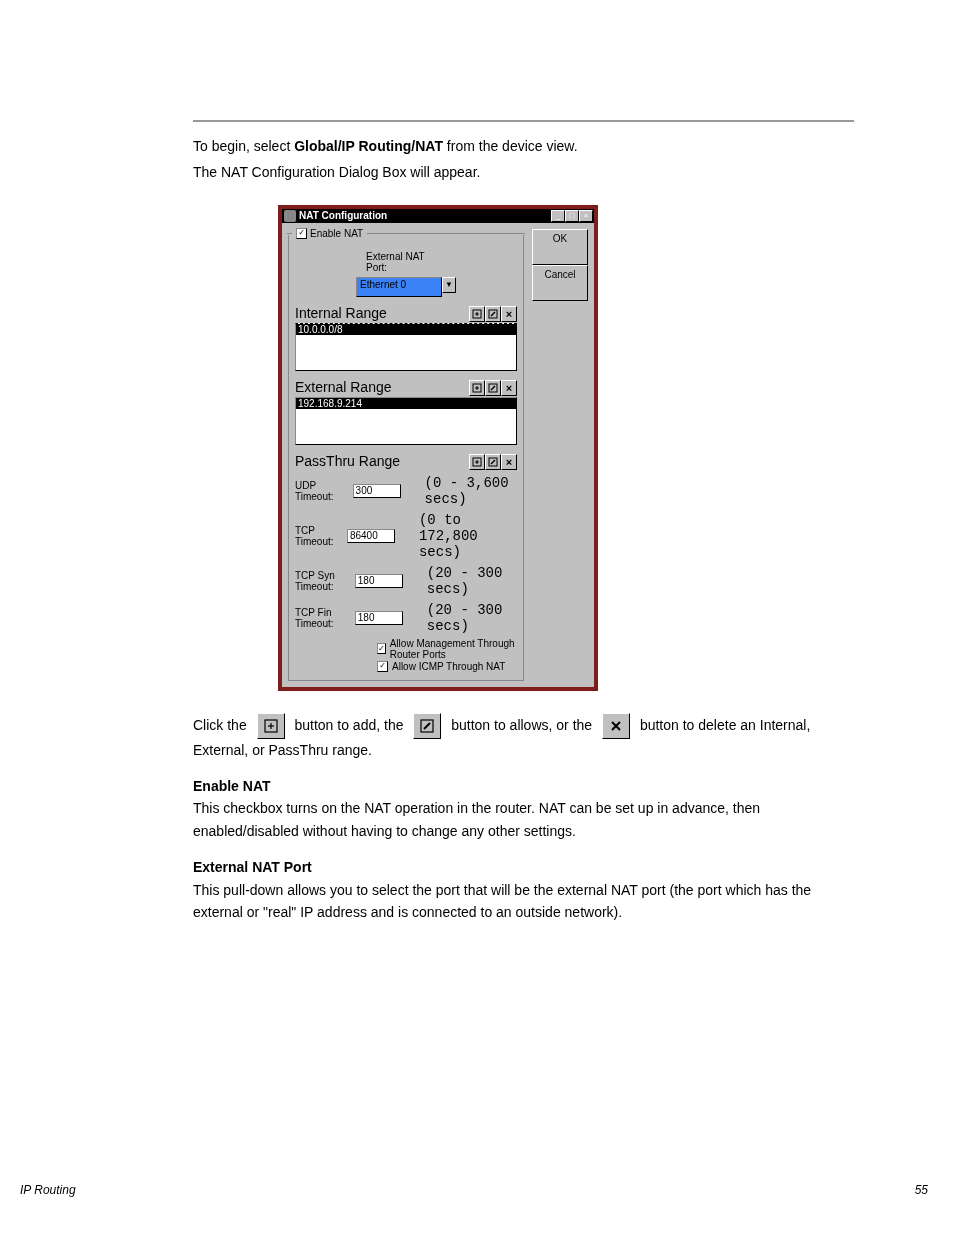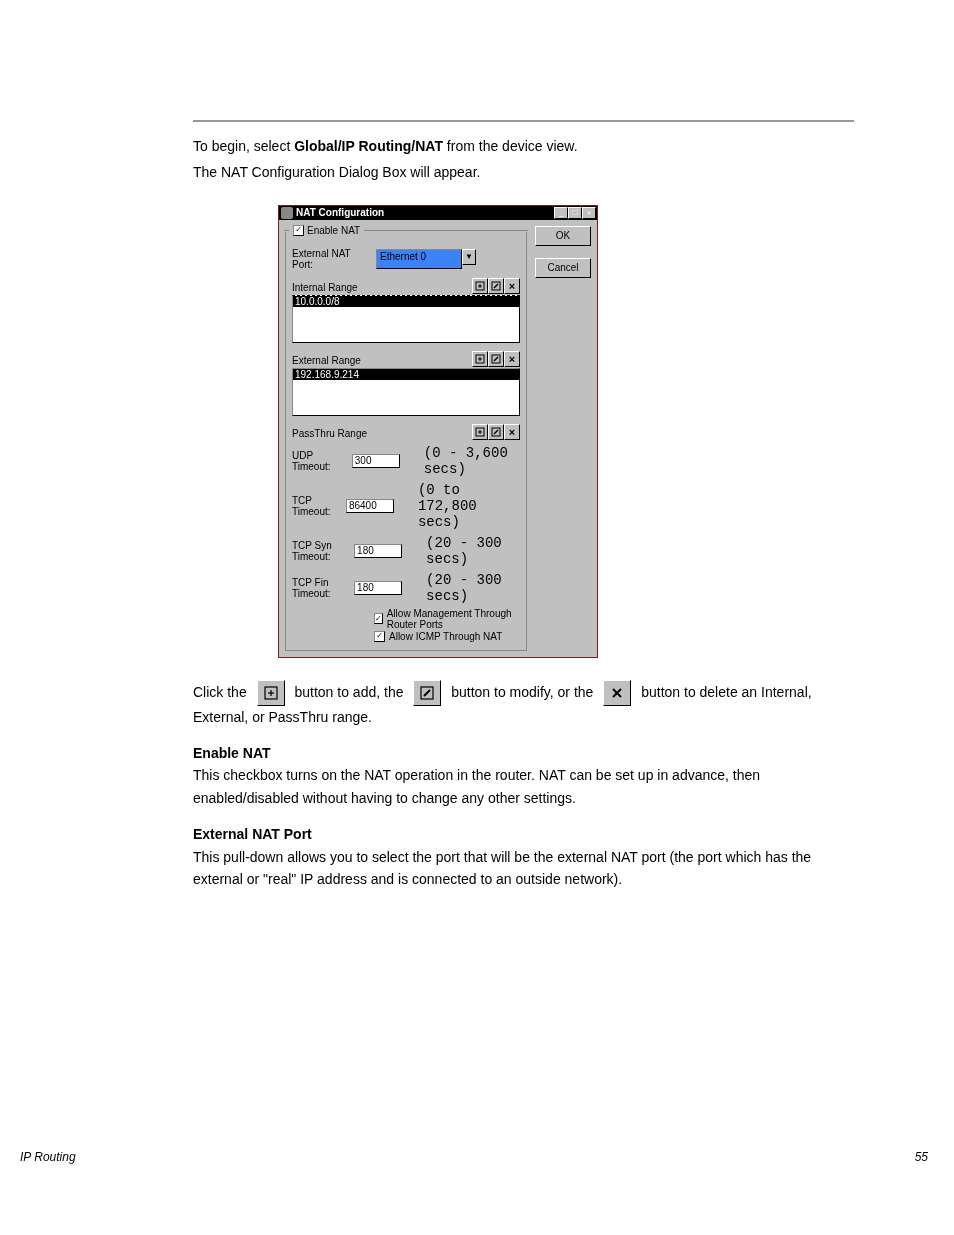--- a/index.html
+++ b/index.html
@@ -26,21 +26,21 @@
   }
   .intro p { margin: 0 0 6px 0; }
   .bold { font-weight: bold; }
 
   
   .dialog-wrap {
     margin: 22px 0 22px 215px;
     width: 320px;
   }
   .dialog {
-    border: 1px solid #7f1d1d;
+    border: 4px solid #7f1d1d;
     background: #c0c0c0;
     font-family: "MS Sans Serif", Tahoma, Arial, sans-serif;
     font-size: 10px;
     color: #000;
   }
   .titlebar {
     display: flex;
     align-items: center;
     background: #000;
     color: #fff;
@@ -82,29 +82,29 @@
   }
   .left {
     flex: 1;
   }
   .right {
     width: 56px;
   }
   .dlg-btn {
     display: block;
     width: 56px;
-    height: 20px;
+    height: 36px;
     background: #c0c0c0;
     border: 1px solid #000;
     border-top-color:#fff; border-left-color:#fff;
     box-sizing: border-box;
     font-size: 10px;
     text-align: center;
     line-height: 18px;
-    margin-bottom: 12px;
+    margin-bottom: 0;
     cursor: default;
   }
 
   .group {
     border: 1px solid #888;
     border-top: none;
     position: relative;
     padding: 12px 6px 8px 6px;
     margin-top: 6px;
   }
@@ -133,20 +133,21 @@
     box-sizing:border-box;
     display:inline-flex; align-items:center; justify-content:center;
     font-size:8px;
     line-height:1;
   }
   .row {
     display:flex;
     align-items:center;
     gap:4px;
     margin: 4px 0;
+    flex-direction: column;
   }
   .row label.static { width: 80px; }
   .select {
     display:flex;
     width: 100px;
   }
   .select .sel-box {
     flex:1;
     height:20px;
     background:#3b82f6;
@@ -168,21 +169,21 @@
 
   .list-section {
     margin-top: 8px;
   }
   .list-header {
     display:flex;
     align-items:flex-end;
   }
   .list-header .lh-label {
     flex:1;
-    font-size:10px;
+    font-size:14px;
     padding-bottom:1px;
     text-decoration: underline;
     text-decoration-color: transparent;
   }
   .mini-btns { display:flex; }
   .mini-btn {
     width:16px; height:16px;
     background:#c0c0c0;
     border:1px solid #000;
     border-top-color:#fff; border-left-color:#fff;
@@ -437,21 +438,21 @@
             <line x1="5" y1="8" x2="11" y2="8" stroke="#000" stroke-width="1.2"></line>
           </svg>
       </span>
       <span> button to add, the </span>
       <span class="inline-btn">
         <svg viewBox="0 0 16 16">
             <rect x="2" y="2" width="12" height="12" fill="none" stroke="#000" stroke-width="1.2"></rect>
             <line x1="5" y1="11" x2="11" y2="5" stroke="#000" stroke-width="2"></line>
           </svg>
       </span>
-      <span> button to modify, or the </span>
+      <span> button to allows, or the </span>
       <span class="inline-btn">
         <svg viewBox="0 0 16 16">
             <line x1="4" y1="4" x2="12" y2="12" stroke="#000" stroke-width="2"></line>
             <line x1="12" y1="4" x2="4" y2="12" stroke="#000" stroke-width="2"></line>
           </svg>
       </span>
       <span> button to delete an Internal, External, or PassThru range.</span>
     </p>
 
     <p>

